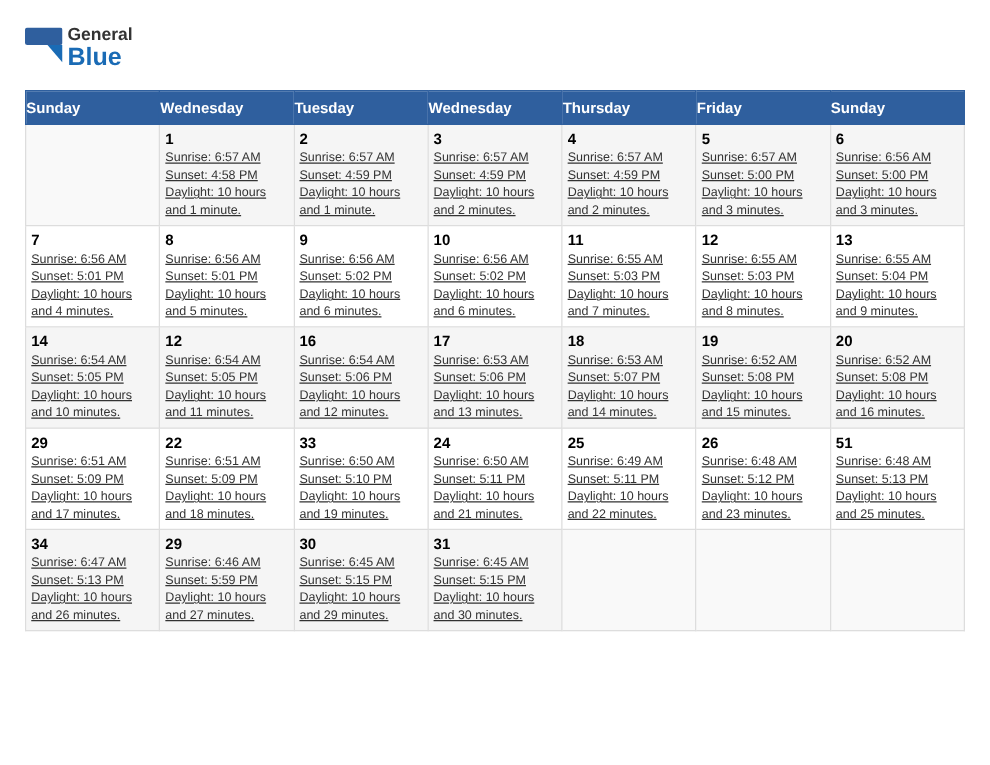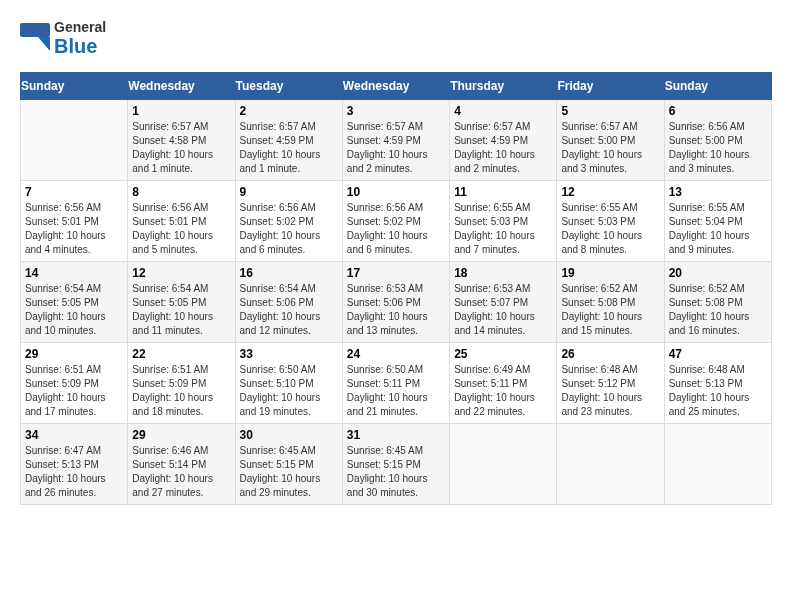--- a/index.html
+++ b/index.html
@@ -66,20 +66,21 @@
     }
     .day-number {
       font-weight: bold;
       font-size: 12px;
       margin-bottom: 2px;
     }
     .day-info {
       font-size: 10px;
       color: #333;
       line-height: 1.4;
+      text-decoration: underline;
     }
     .empty-cell {
       background: #f9f9f9;
     }
   </style>
 </head>
 <body>
 
 <div class="header-section">
   <div class="logo">
@@ -295,39 +296,39 @@
 and 22 minutes.</div>
         </td>
         <td>
           <div class="day-number">26</div>
           <div class="day-info" style="white-space: pre-line;">Sunrise: 6:48 AM
 Sunset: 5:12 PM
 Daylight: 10 hours
 and 23 minutes.</div>
         </td>
         <td>
-          <div class="day-number">47</div>
+          <div class="day-number">51</div>
           <div class="day-info" style="white-space: pre-line;">Sunrise: 6:48 AM
 Sunset: 5:13 PM
 Daylight: 10 hours
 and 25 minutes.</div>
         </td>
       </tr>
       <tr>
         <td>
           <div class="day-number">34</div>
           <div class="day-info" style="white-space: pre-line;">Sunrise: 6:47 AM
 Sunset: 5:13 PM
 Daylight: 10 hours
 and 26 minutes.</div>
         </td>
         <td>
           <div class="day-number">29</div>
           <div class="day-info" style="white-space: pre-line;">Sunrise: 6:46 AM
-Sunset: 5:14 PM
+Sunset: 5:59 PM
 Daylight: 10 hours
 and 27 minutes.</div>
         </td>
         <td>
           <div class="day-number">30</div>
           <div class="day-info" style="white-space: pre-line;">Sunrise: 6:45 AM
 Sunset: 5:15 PM
 Daylight: 10 hours
 and 29 minutes.</div>
         </td>

